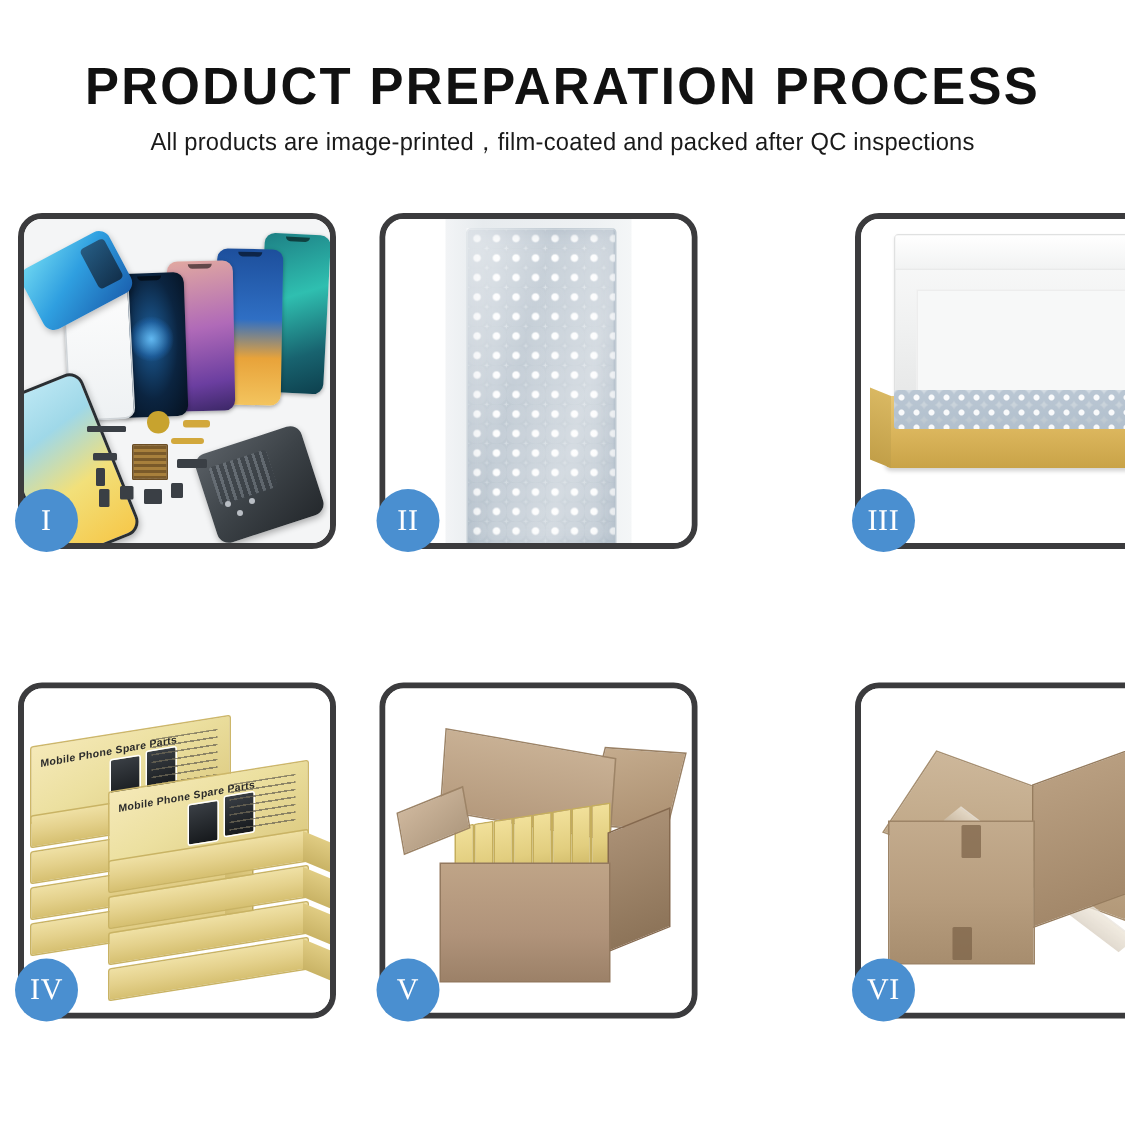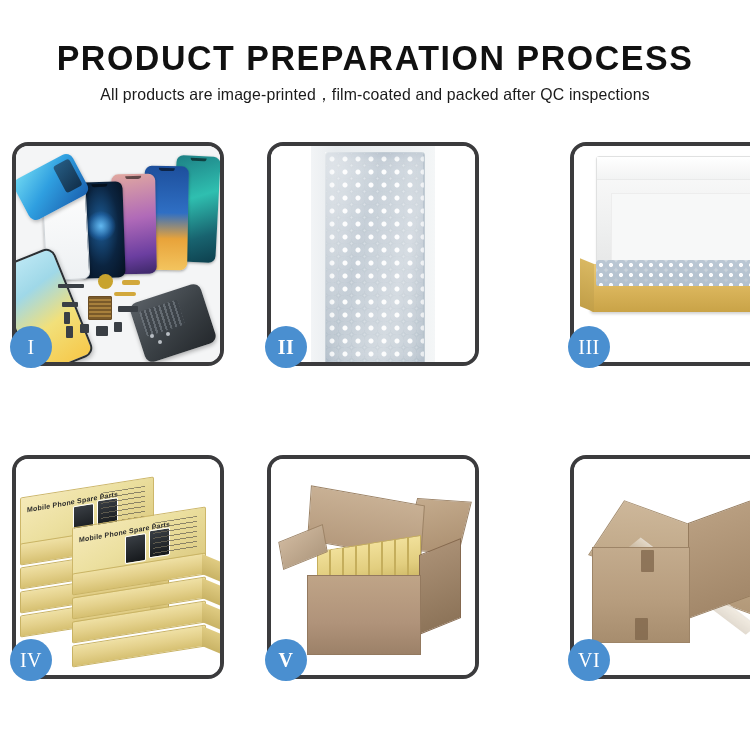--- a/index.html
+++ b/index.html
@@ -68,21 +68,21 @@
     box-sizing: border-box;
     overflow: visible;
   }
   .panel-inner {
     position: absolute;
     inset: 0;
     border-radius: 12px;
     overflow: hidden;
   }
   .panel.c0 { left: 0px; }
-  .panel.c1 { left: 255px; font-weight: bold; }
+  .panel.c1 { left: 241px; }
   .panel.c2 { left: 510px; margin-left: 48px; }
   .panel.r0 { top: 0px; }
   .panel.r1 { top: 313px; }
 
   
   .badge {
     position: absolute;
     left: -6px;
     bottom: -6px;
     width: 42px;

